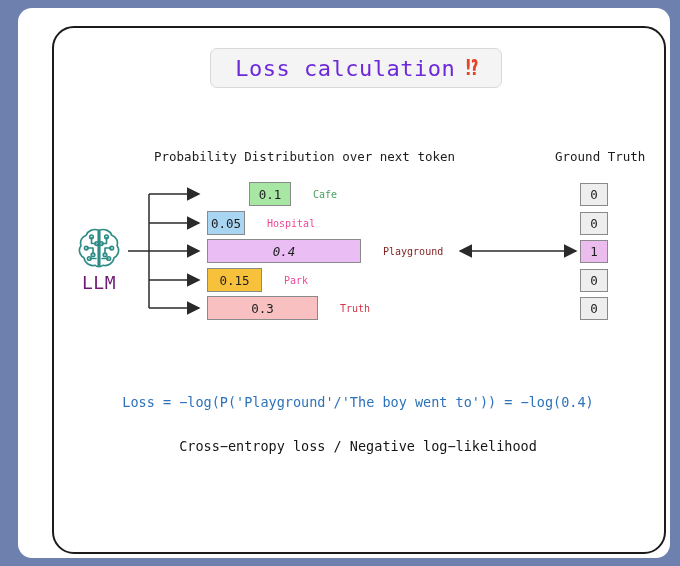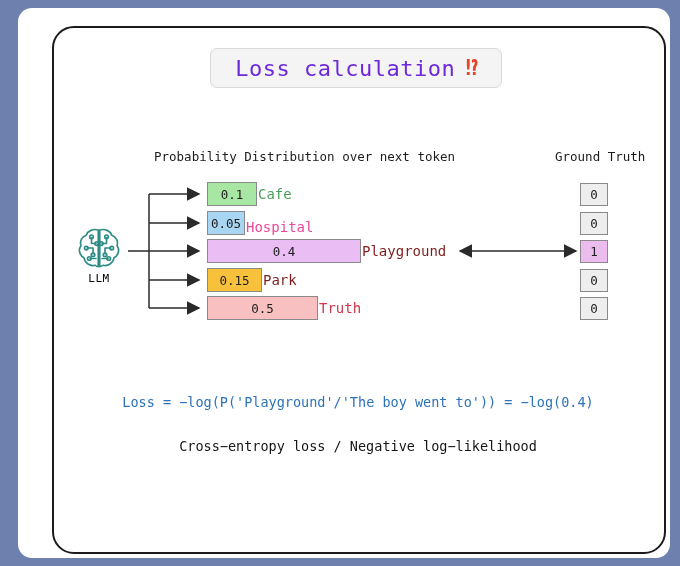--- a/index.html
+++ b/index.html
@@ -73,22 +73,22 @@
     position: absolute;
     left: 52px; top: 216px;
     width: 58px; height: 72px;
     display: flex;
     flex-direction: column;
     align-items: center;
   }
   #llm-icon { width: 48px; height: 48px; display: block; }
   #llm-label {
     margin-top: 0;
-    font-size: 11px;
-    color: #000000;
+    font-size: 18px;
+    color: #701a75;
     letter-spacing: 0.5px;
   }
 
   
   #wires {
     position: absolute;
     left: 0; top: 0;
     width: 680px; height: 566px;
     pointer-events: none;
   }
@@ -104,22 +104,22 @@
   .prob-bar {
     height: 24px;
     border: 1.5px solid #8a8a8a;
     display: flex;
     align-items: center;
     justify-content: center;
     font-size: 12.5px;
     color: #1d1d1d;
   }
   .prob-label {
-    margin-left: 1px;
-    font-size: 14px;
+    margin-left: 22px;
+    font-size: 10px;
     white-space: nowrap;
   }
 
   
   .gt-box {
     position: absolute;
     left: 562px;
     width: 28px; height: 23px;
     border: 1.5px solid #8a8a8a;
     background: #eeeeee;
@@ -210,37 +210,37 @@
       <path d="M131,243 L181,243" marker-end="url(#ah)"></path>
       <path d="M131,272 L181,272" marker-end="url(#ah)"></path>
       <path d="M131,300 L181,300" marker-end="url(#ah)"></path>
 
       <path d="M442,243 L558,243" marker-end="url(#ah)" marker-start="url(#ah-start)"></path>
     </g>
   </svg>
 
   <div id="rows-host">
       <div class="prob-row" style="top: 174px;">
-        <div class="prob-bar" style="width: 50px; background: rgb(168, 230, 163);">0.1</div>
+        <div class="prob-bar" style="width: 42px; background: rgb(168, 230, 163); margin-left: 42px;">0.1</div>
         <div class="prob-label" style="color: rgb(74, 158, 92);">Cafe</div>
       </div>
-      <div class="prob-row" style="top: 203px; align-items: flex-end;">
+      <div class="prob-row" style="top: 203px;">
         <div class="prob-bar" style="width: 38px; background: rgb(168, 213, 242);">0.05</div>
         <div class="prob-label" style="color: #ec4899;">Hospital</div>
       </div>
       <div class="prob-row" style="top: 231px;">
-        <div class="prob-bar" style="width: 154px; background: rgb(234, 189, 245);">0.4</div>
+        <div class="prob-bar" style="width: 154px; background: rgb(234, 189, 245); font-style: italic;">0.4</div>
         <div class="prob-label" style="color: #7f1d1d;">Playground</div>
       </div>
       <div class="prob-row" style="top: 260px; align-items: center;">
         <div class="prob-bar" style="width: 55px; background: rgb(247, 193, 59);">0.15</div>
-        <div class="prob-label" style="color: #7f1d1d;">Park</div>
+        <div class="prob-label" style="color: #ec4899;">Park</div>
       </div>
       <div class="prob-row" style="top: 288px;">
-        <div class="prob-bar" style="width: 111px; background: rgb(248, 192, 192);">0.5</div>
+        <div class="prob-bar" style="width: 111px; background: rgb(248, 192, 192);">0.3</div>
         <div class="prob-label" style="color: rgb(212, 53, 74);">Truth</div>
       </div>
     </div>
   <div id="gt-host">
       <div class="gt-box" style="top: 174.5px;">0</div>
       <div class="gt-box" style="top: 203.5px;">0</div>
       <div class="gt-box gt-active" style="top: 231.5px;">1</div>
       <div class="gt-box" style="top: 260.5px;">0</div>
       <div class="gt-box" style="top: 288.5px;">0</div>
     </div>

